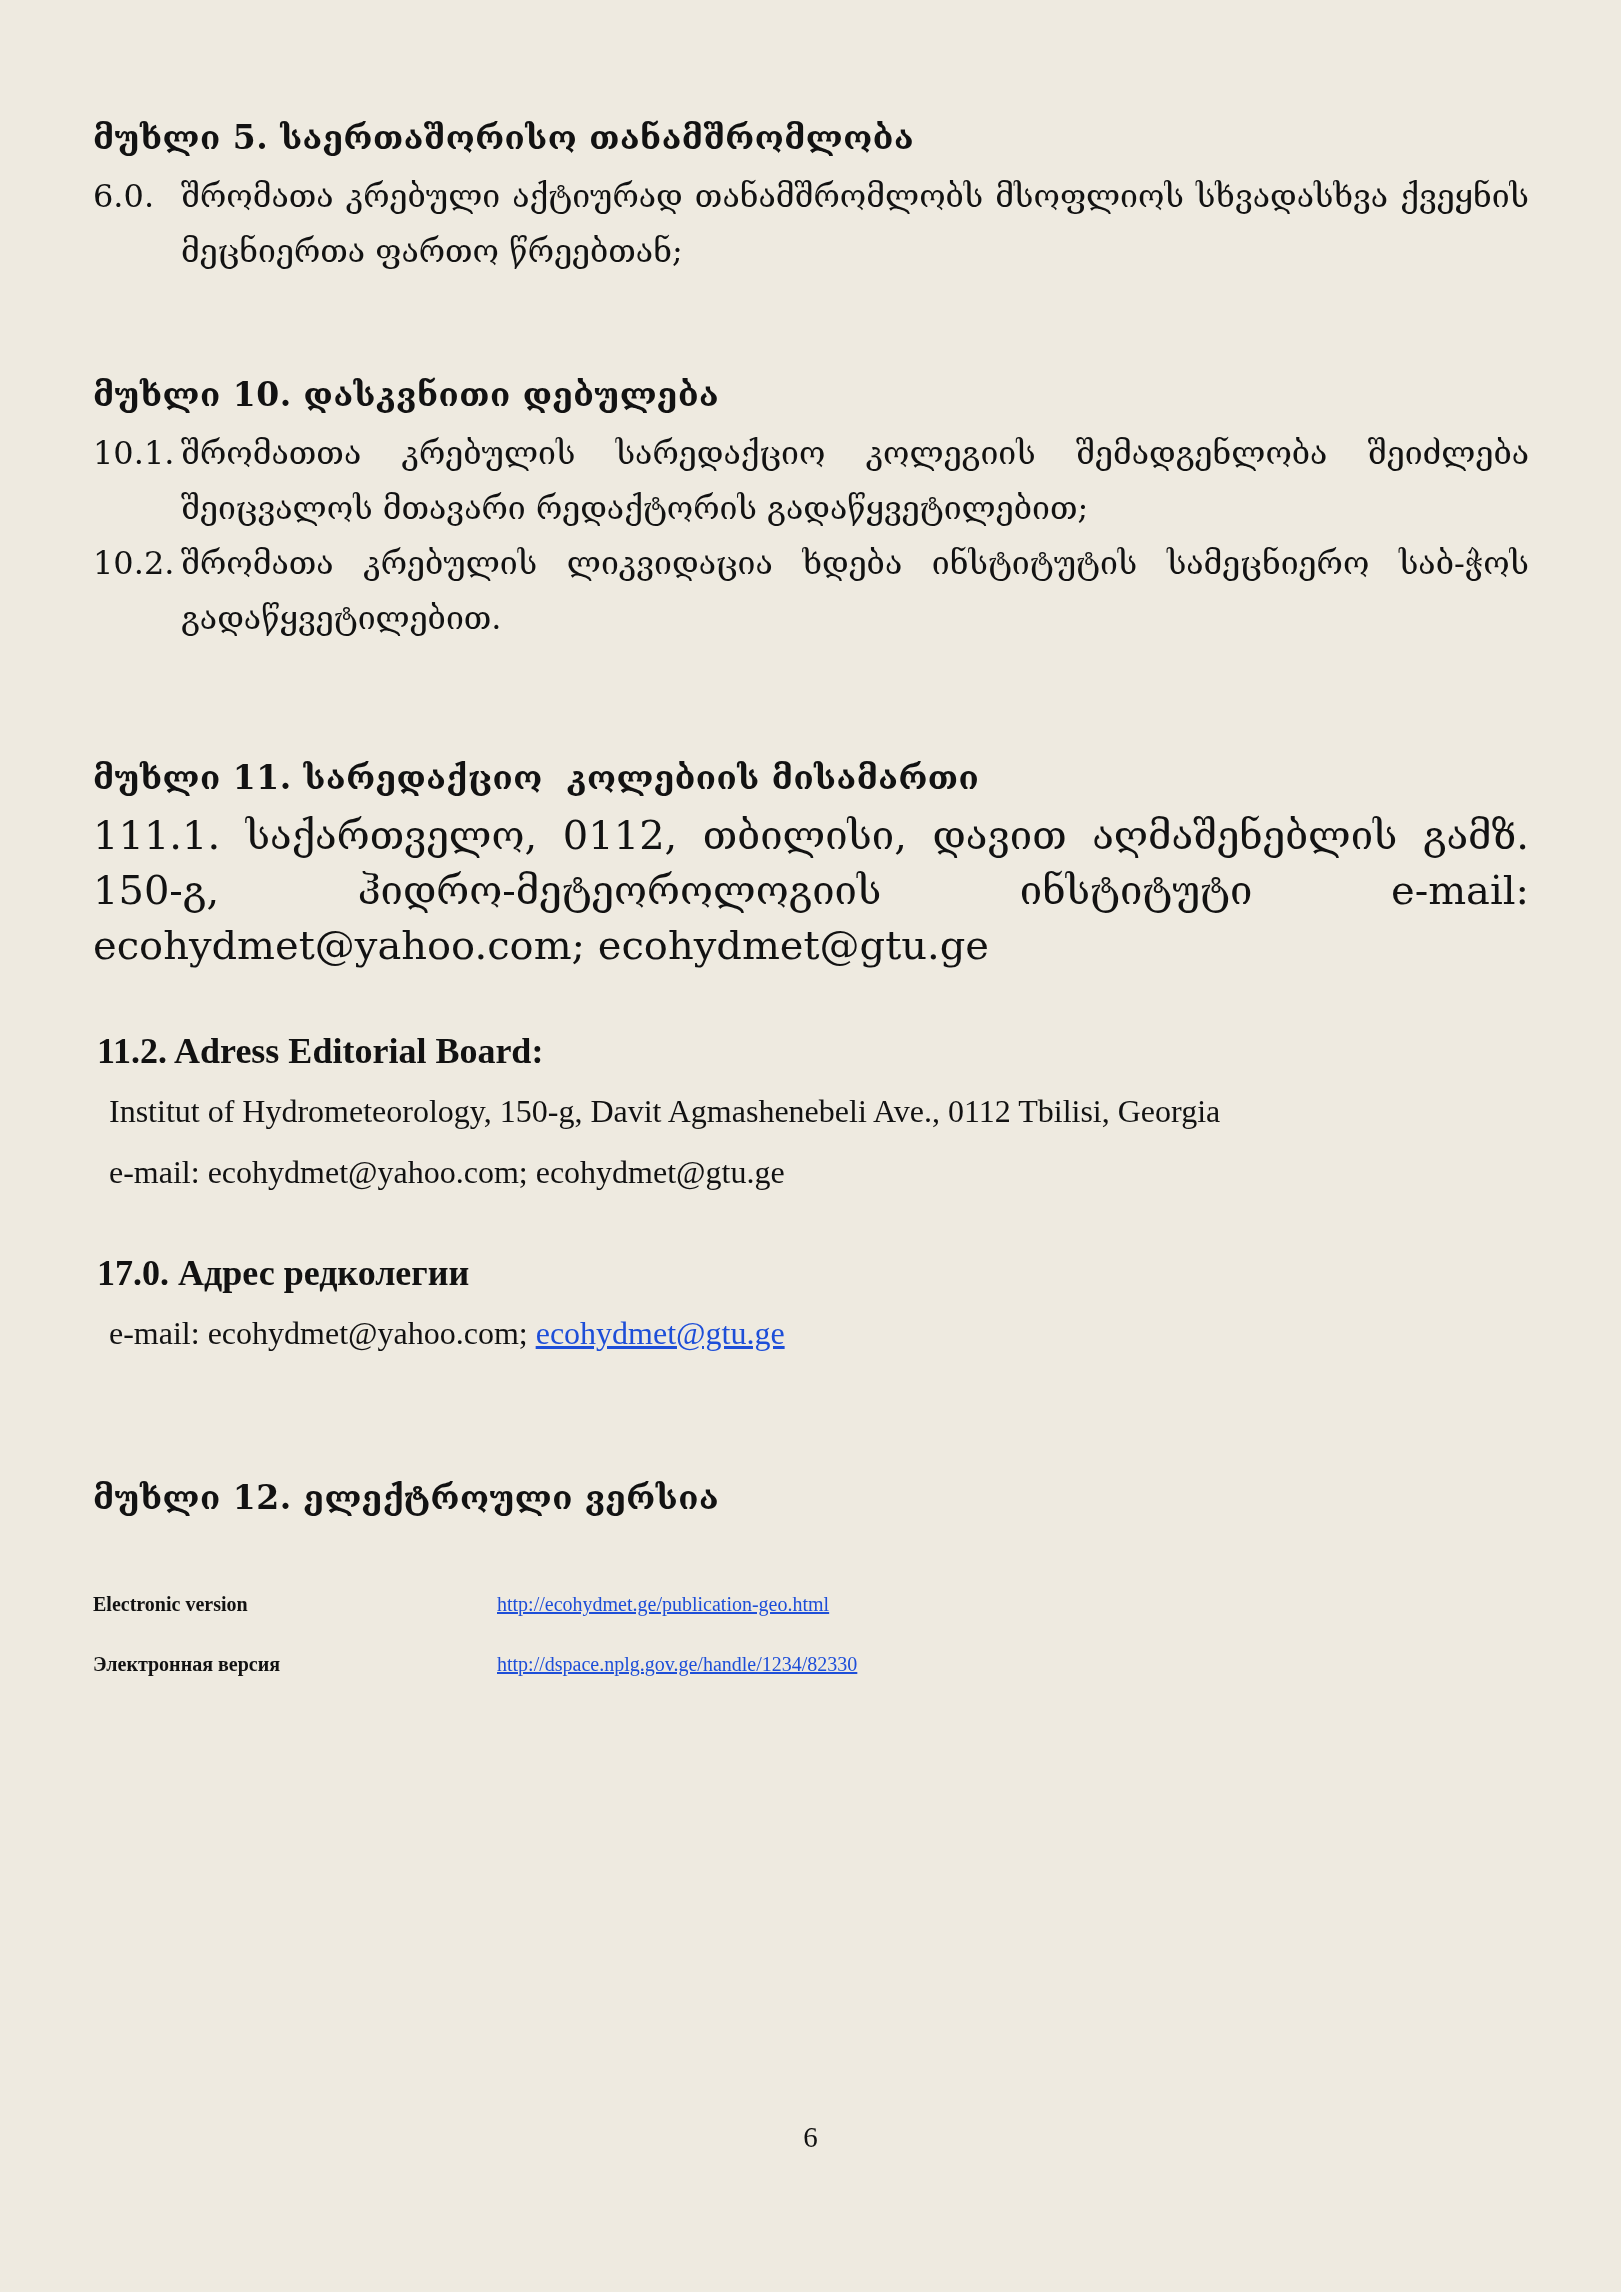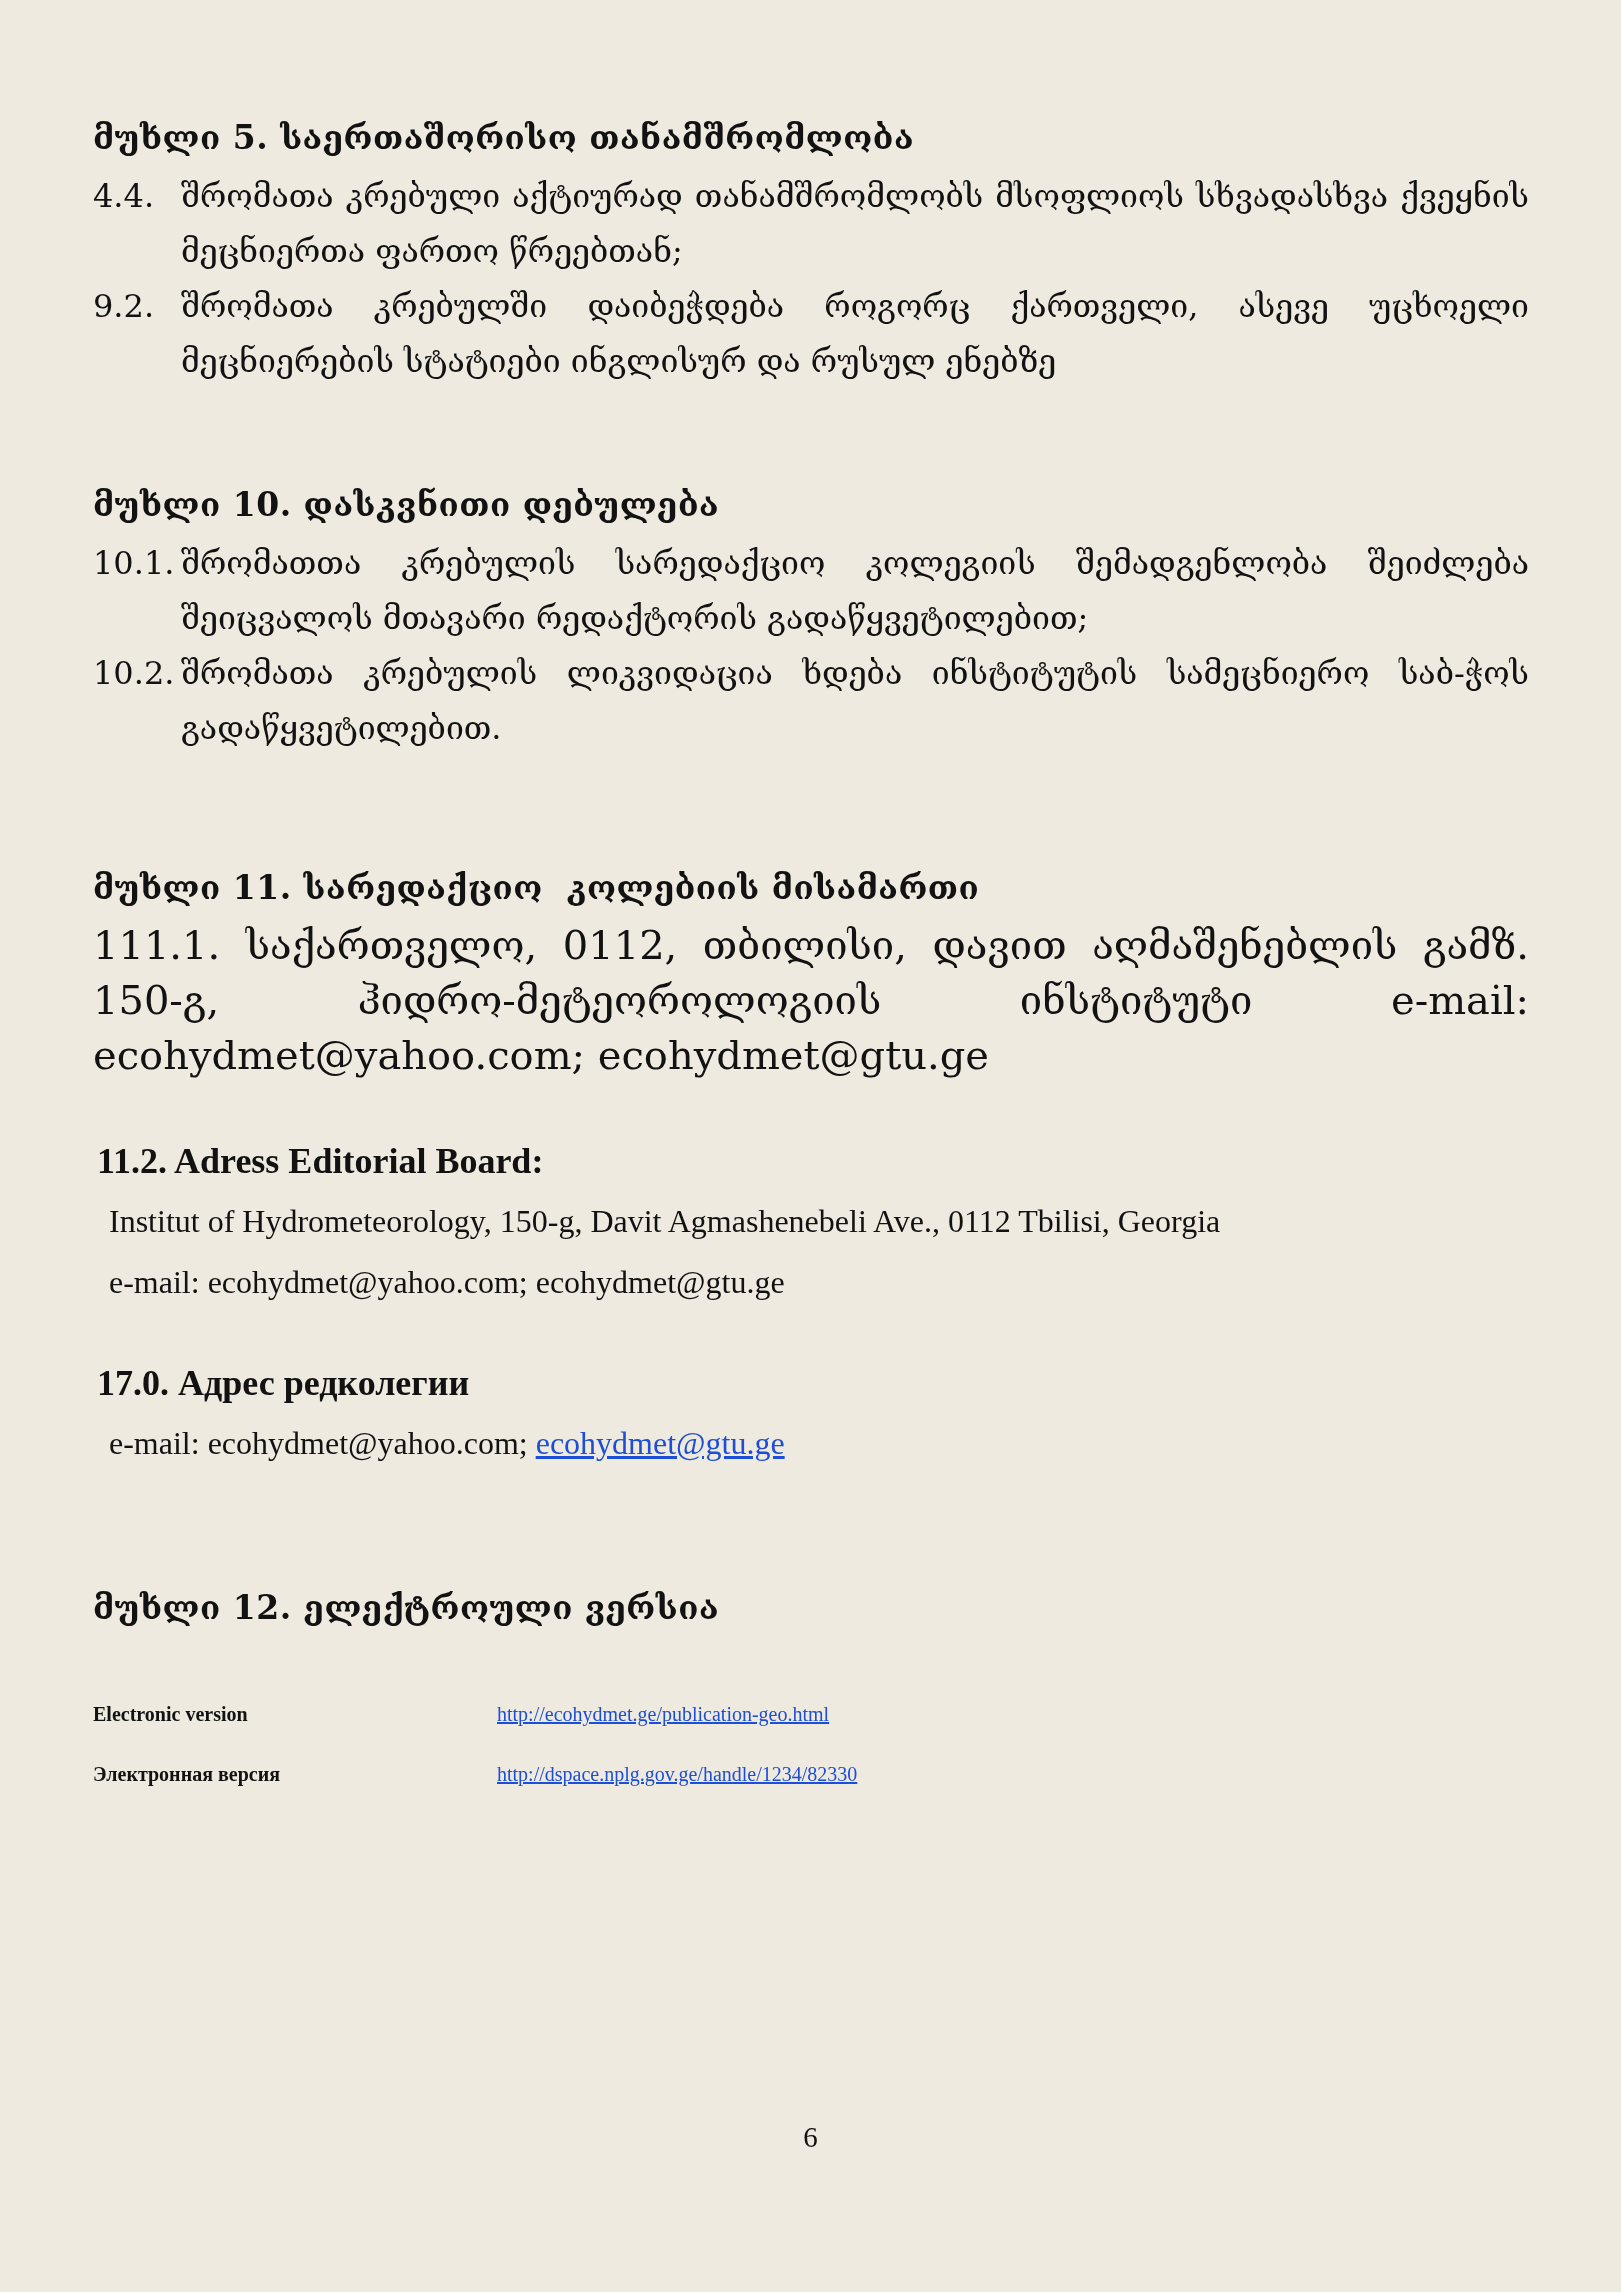--- a/index.html
+++ b/index.html
@@ -89,26 +89,22 @@
 </style>
 </head>
 <body>
 
 <div class="page">
 
   <section>
     <h2 class="geo-heading">მუხლი 5. საერთაშორისო თანამშრომლობა</h2>
     <div class="list">
       <div class="list-item geo-text">
-        <div class="num">4.4.</div>
+        <div class="num">6.0.</div>
         <div class="txt">შრომათა კრებული აქტიურად თანამშრომლობს მსოფლიოს სხვადასხვა ქვეყნის მეცნიერთა ფართო წრეებთან;</div>
-      </div>
-      <div class="list-item geo-text">
-        <div class="num">9.2.</div>
-        <div class="txt">შრომათა კრებულში დაიბეჭდება როგორც ქართველი, ასევე უცხოელი მეცნიერების სტატიები ინგლისურ და რუსულ ენებზე</div>
       </div>
     </div>
   </section>
 
   <section class="sec-gap-10">
     <h2 class="geo-heading">მუხლი 10. დასკვნითი დებულება</h2>
     <div class="list">
       <div class="list-item geo-text">
         <div class="num">10.1.</div>
         <div class="txt">შრომათთა კრებულის სარედაქციო კოლეგიის შემადგენლობა შეიძლება შეიცვალოს მთავარი რედაქტორის გადაწყვეტილებით;</div>

